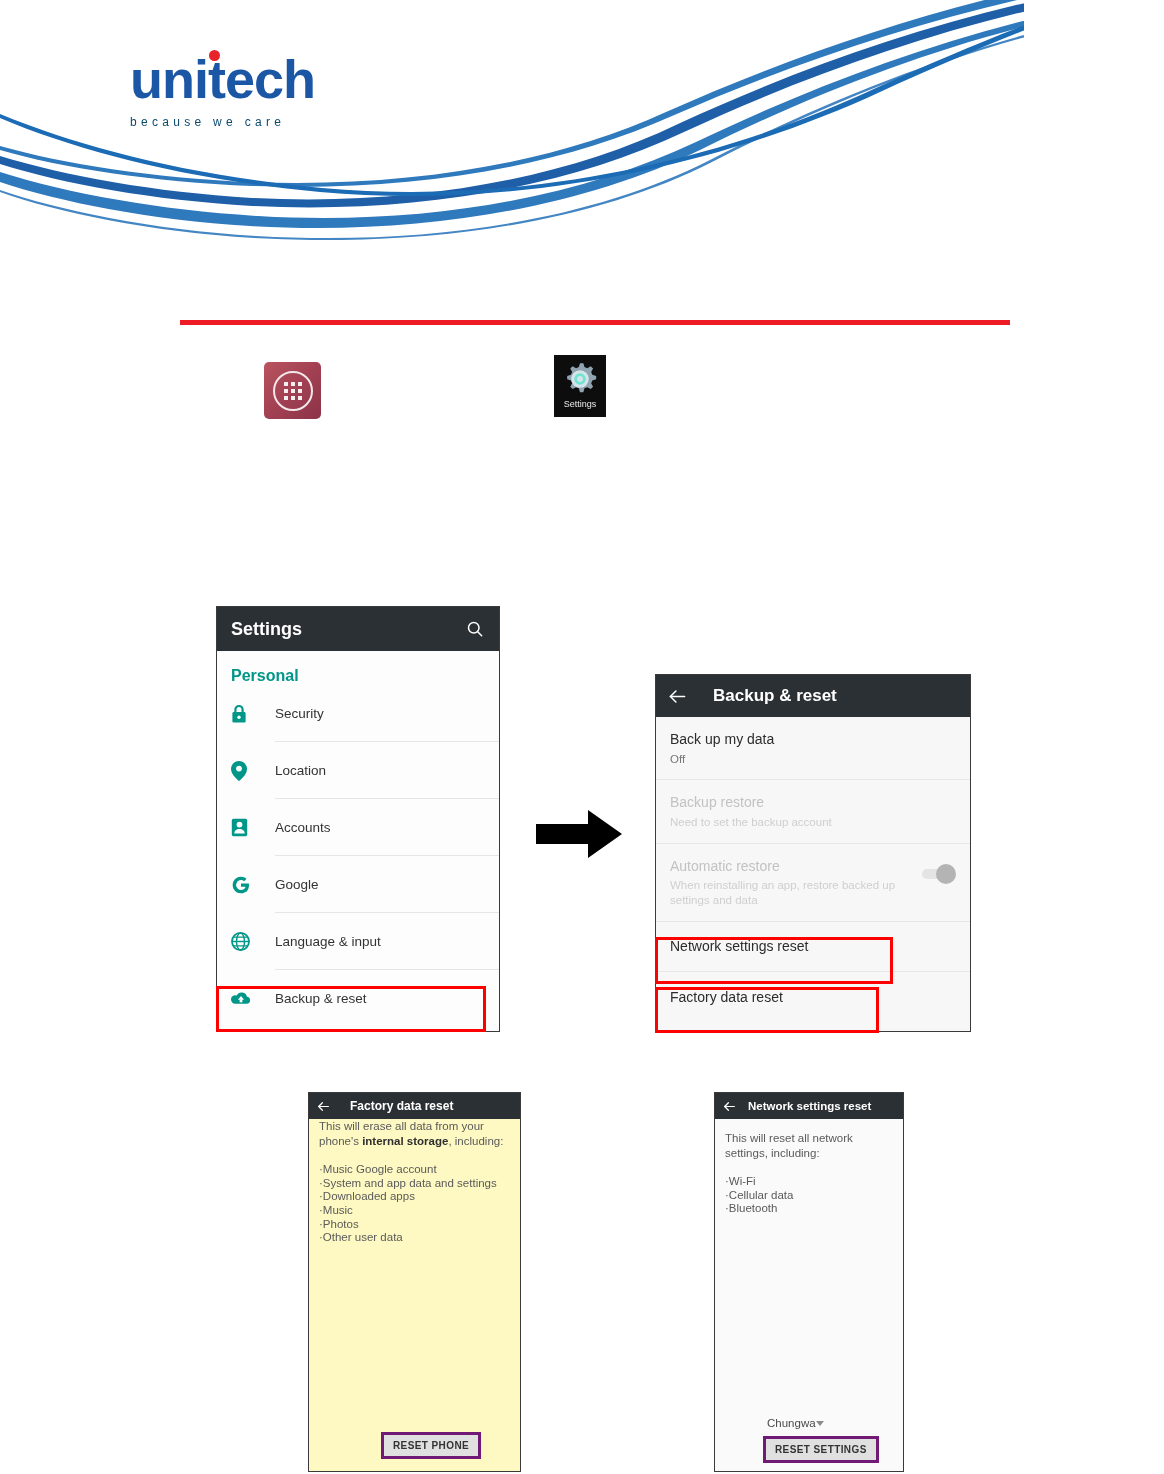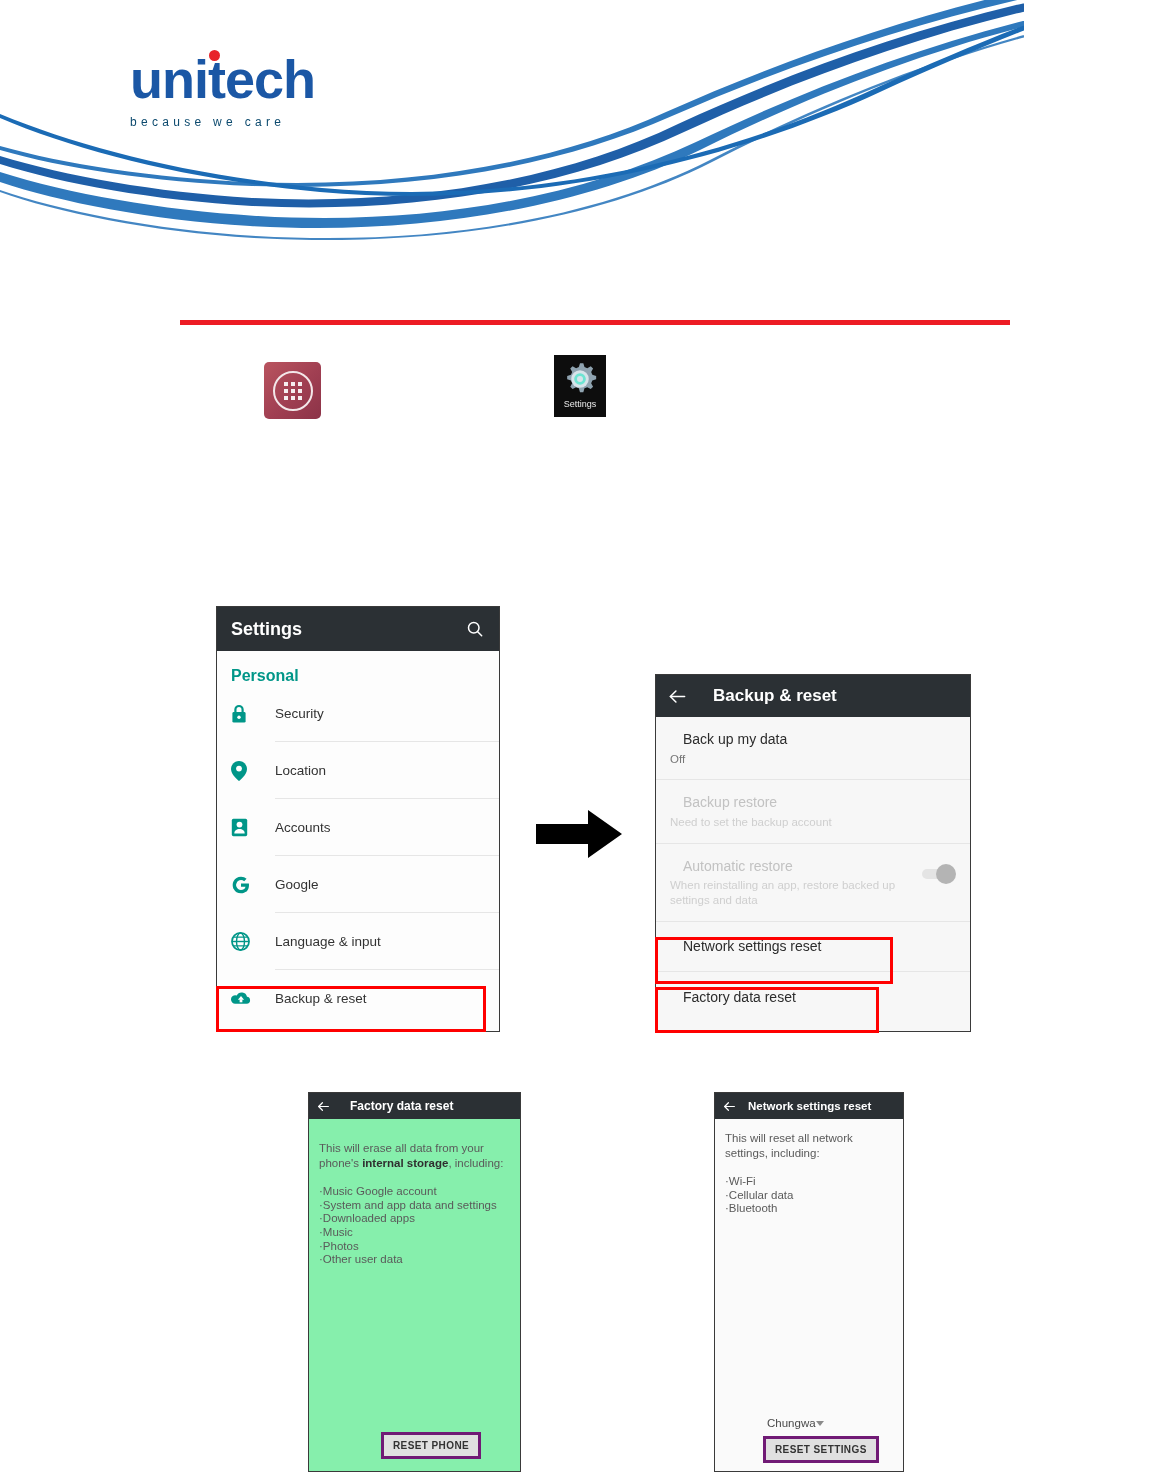--- a/index.html
+++ b/index.html
@@ -65,36 +65,36 @@
   
   .hl { position:absolute; border:3px solid #ff0000; pointer-events:none; }
 
   
   #backup-panel { left:655px; top:674px; width:316px; height:358px; }
   #backup-panel .pbar { height:42px; padding:0 12px; }
   #backup-panel .ptitle { font-size:17px; margin-left:26px; }
   #backup-panel .pbody { height:314px; background:#f7f7f7; }
   .brow { padding:14px 14px 13px 14px; border-bottom:1px solid #e6e6e6; position:relative;
           min-height:63px; }
-  .brow .bt { font-size:14px; color:#2c2c2c; line-height:1.25;margin-left:13px; }
+  .brow .bt { font-size:14px; color:#2c2c2c; line-height:1.25; }
   .brow .bs { font-size:11.5px; color:#767676; margin-top:3px; line-height:1.3; }
   .brow.dim .bt { color:#c2c2c2; }
   .brow.dim .bs { color:#cfcfcf; }
   .brow.single { display:flex; align-items:center; min-height:50px; padding-top:0; padding-bottom:0; }
   .toggle { position:absolute; right:14px; top:22px; width:34px; height:15px; }
   .toggle .trk { position:absolute; left:0; top:3px; width:28px; height:10px; border-radius:6px;
                  background:#e4e4e4; }
   .toggle .knb { position:absolute; right:0; top:-2px; width:20px; height:20px; border-radius:50%;
                  background:#b4b4b4; }
 
   
   #factory-panel { left:308px; top:1092px; width:213px; height:380px; }
   #factory-panel .pbar { height:26px; padding:0 8px; }
   #factory-panel .ptitle { font-size:12px; margin-left:20px; }
-  #factory-panel .pbody { height:352px; background:#86efac; position:relative; padding:22px 10px; }
+  #factory-panel .pbody { height:352px; background:#fef9c3; position:relative; padding:0 10px; }
 
   #network-panel { left:714px; top:1092px; width:190px; height:380px; }
   #network-panel .pbar { height:26px; padding:0 8px; }
   #network-panel .ptitle { font-size:11.5px; margin-left:12px; }
   #network-panel .pbody { height:352px; background:#fafafa; position:relative; padding:12px 10px; }
 
   .warn-text { font-size:11.5px; color:#5a5a5a; line-height:1.32; }
   .warn-text b { color:#2f2f2f; font-weight:700; }
   .bullets { margin-top:14px; }
   .bullets div { font-size:11.5px; color:#5a5a5a; line-height:1.18; }

